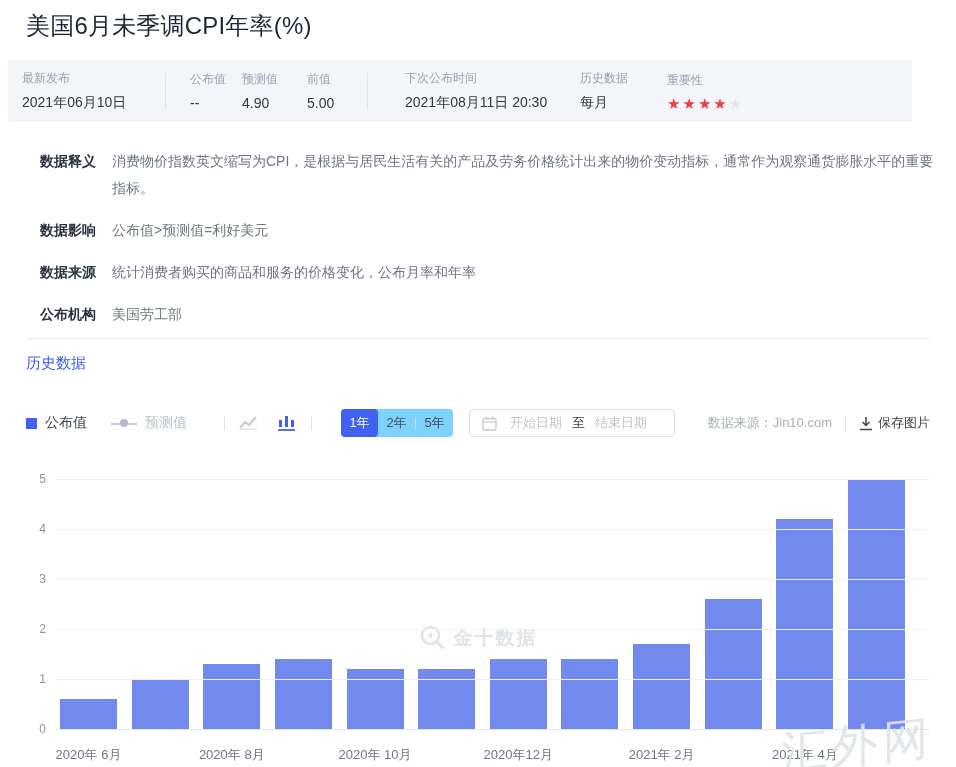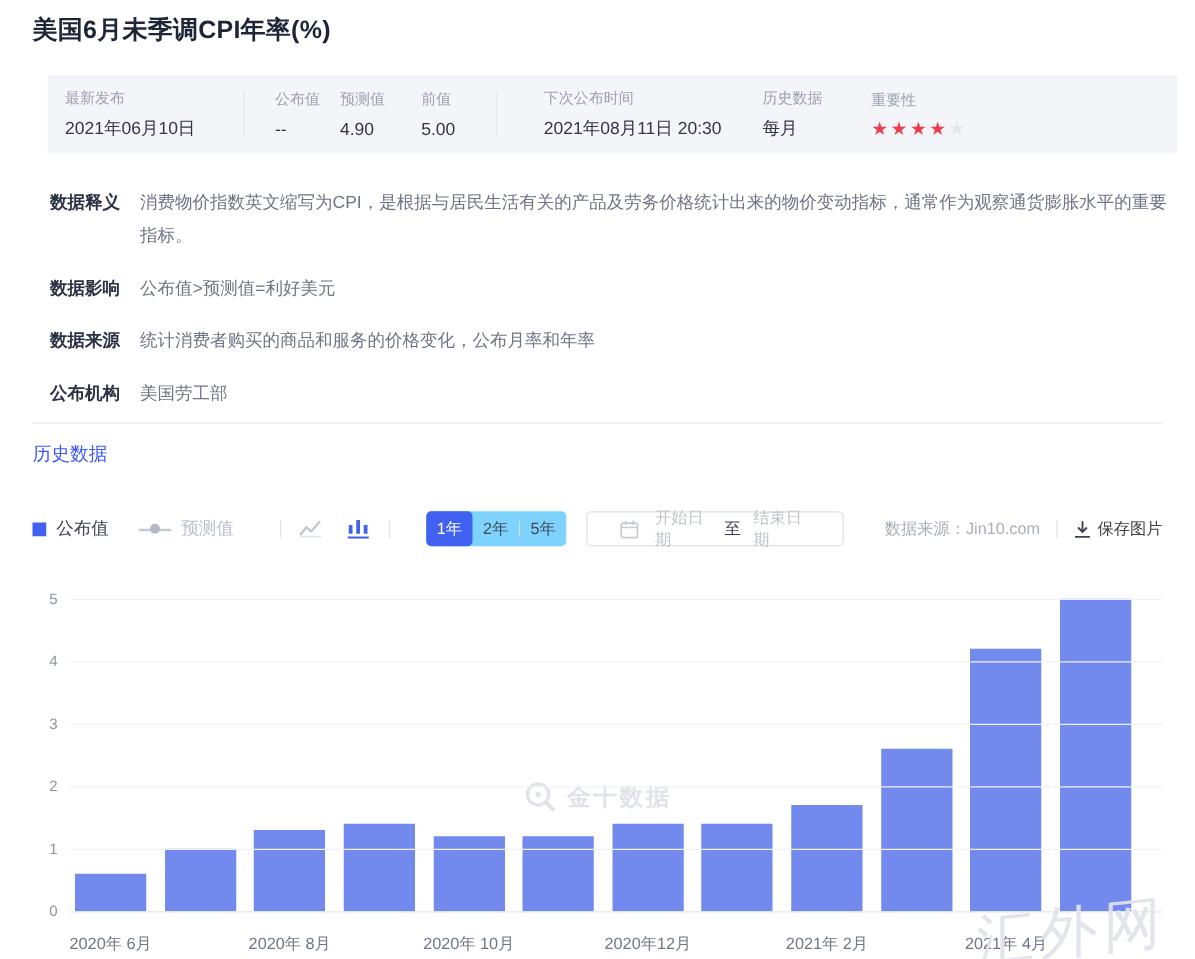--- a/index.html
+++ b/index.html
@@ -1,24 +1,24 @@
 <!DOCTYPE html>
 <html><head>
 <meta charset="utf-8">
 <style>
   * { box-sizing: border-box; margin: 0; padding: 0; }
   html,body { width: 956px; height: 767px; }
   body {
     font-family: "Liberation Sans", "DejaVu Sans", sans-serif;
     background: #ffffff; color: #2b3243; position: relative; overflow: hidden;
   }
-  .page-title { position:absolute; top:10px; left:26px; font-size:20px; font-weight:bold; color:#1d2537; letter-spacing:0.2px; }
-
-  
-  .summary { position:absolute; top:60px; left:38px; width:904px; height:62px; background:#f4f5f8; display:flex; align-items:center; }
+  .page-title { position:absolute; top:10px; left:26px; font-size:24px; font-weight:normal; color:#1d2537; letter-spacing:0.2px; }
+
+  
+  .summary { position:absolute; top:60px; left:8px; width:904px; height:62px; background:#f4f5f8; display:flex; align-items:center; }
   .sum-col { display:flex; flex-direction:column; justify-content:center; gap:7px; }
   .sum-label { font-size:12px; color:#9aa1b1; white-space:nowrap; }
   .sum-value { font-size:14px; color:#2f3648; white-space:nowrap; }
   .v-div { width:1px; height:36px; background:#e3e5eb; flex:0 0 1px; }
   .c1 { padding-left:14px; width:157px; }
   .c2 { padding-left:24px; width:76px; }
   .c3 { width:65px; }
   .c4 { width:60px; }
   .c5 { padding-left:37px; width:212px; }
   .c6 { width:87px; }
@@ -45,21 +45,21 @@
   .legend-line .dot { position:absolute; top:0.5px; left:9px; width:8px; height:8px; border-radius:50%; background:#b3bac6; }
   .legend-text { font-size:14px; color:#3a4152; }
   .legend-text.dim { color:#b9c0cc; }
   .ctrl-div { width:1px; height:15px; background:#e2e5ea; margin:0 13px; flex:0 0 1px; }
   .chart-type { display:flex; align-items:center; gap:16px; }
   .ct-icon { width:22px; height:22px; display:flex; align-items:center; justify-content:center; cursor:pointer; flex-direction:column; }
   .tabs { display:flex; align-items:center; background:#7dd3fc; border-radius:4px; height:28px; margin-left:16px; }
   .tab { width:37px; height:28px; line-height:28px; text-align:center; font-size:13px; color:#434b5e; cursor:pointer; position:relative; }
   .tab.active { background:#4161f1; color:#ffffff; border-radius:4px; }
   .tab-sep { width:1px; height:12px; background:#d8dbe2; }
-  .datepicker { margin-left:16px; width:206px; height:28px; border:1px solid #dcdfe6; border-radius:4px; display:flex; align-items:center; padding:0 26px; cursor:pointer; }
+  .datepicker { margin-left:16px; width:206px; height:28px; border:1px solid #dcdfe6; border-radius:4px; display:flex; align-items:center; padding:0 12px; cursor:pointer; }
   .dp-ph { font-size:13px; color:#c0c4cc; }
   .dp-sep { font-size:13px; color:#3a4152; margin:0 10px; }
   .dp-start { margin-left:13px; }
   .right-ctrl { margin-left:auto; display:flex; align-items:center; }
   .source { font-size:13px; color:#a8aeba; }
   .save-btn { display:flex; align-items:center; gap:5px; cursor:pointer; }
   .save-label { font-size:13px; color:#404040; }
 
   
   .chart { position:absolute; top:458px; left:26px; width:904px; height:309px; }

